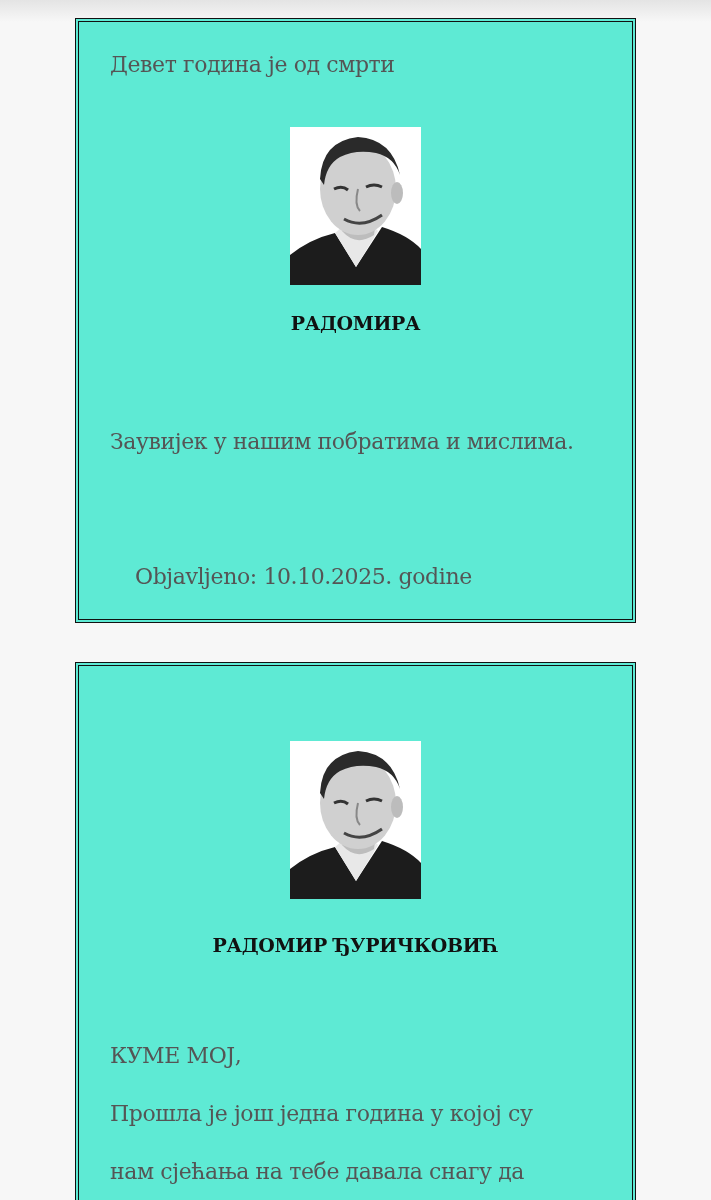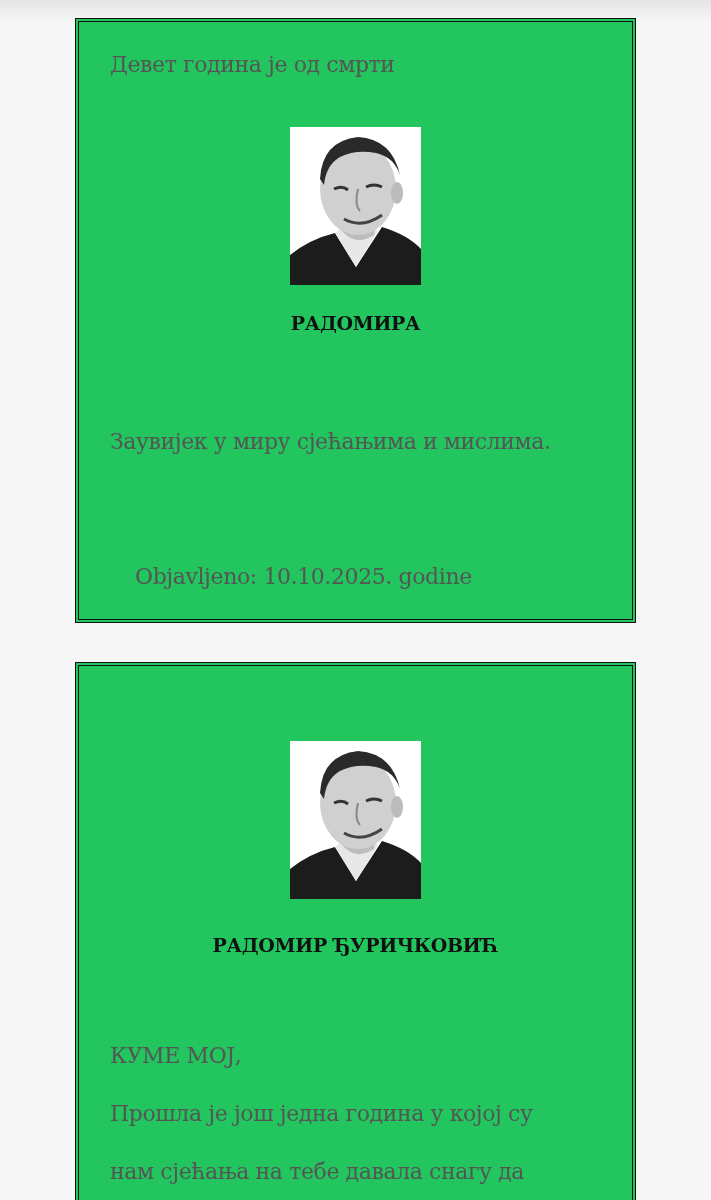--- a/index.html
+++ b/index.html
@@ -19,21 +19,21 @@
       left: 0; top: 0;
       width: 711px; height: 22px;
       background: linear-gradient(to bottom, #e4e4e4 0%, #f7f7f7 100%);
     }
     .card {
       position: absolute;
       left: 75px;
       width: 561px;
       box-sizing: border-box;
       border: 4px double #111;
-      background: #22c55e;
+      background: #5eead4;
     }
     .card-1 { top: 18px; height: 605px; }
     .card-2 { top: 662px; height: 600px; }
 
     .card-text {
       position: absolute;
       left: 31px;
       color: #555;
       font-size: 22px;
       line-height: 29px;
@@ -88,21 +88,21 @@
 
       <path d="M68 62 Q64 78 70 84" stroke="#888" stroke-width="2" fill="none"></path>
 
       <path d="M54 92 Q72 102 92 88" stroke="#444" stroke-width="3" fill="none"></path>
     </svg>
   </div>
 
   <div class="name" style="top:290px;">РАДОМИРА</div>
 
   <div class="card-text" style="top:376px;">
-    <div>Заувијек у миру сјећањима и мислима.</div>
+    <div>Заувијек у нашим побратима и мислима.</div>
   </div>
 
   <div class="card-text" style="top:540px;margin-left:25px;">Objavljeno: 10.10.2025. godine</div>
 </div>
 
 <div class="card card-2">
   <div class="photo" style="top:75px;">
     <svg width="131" height="158" viewBox="0 0 131 158">
       <rect width="131" height="158" fill="#ffffff"></rect>
       <path d="M0 158 L0 128 Q20 112 45 106 L66 140 L92 100 Q118 108 131 122 L131 158 Z" fill="#1c1c1c"></path>

